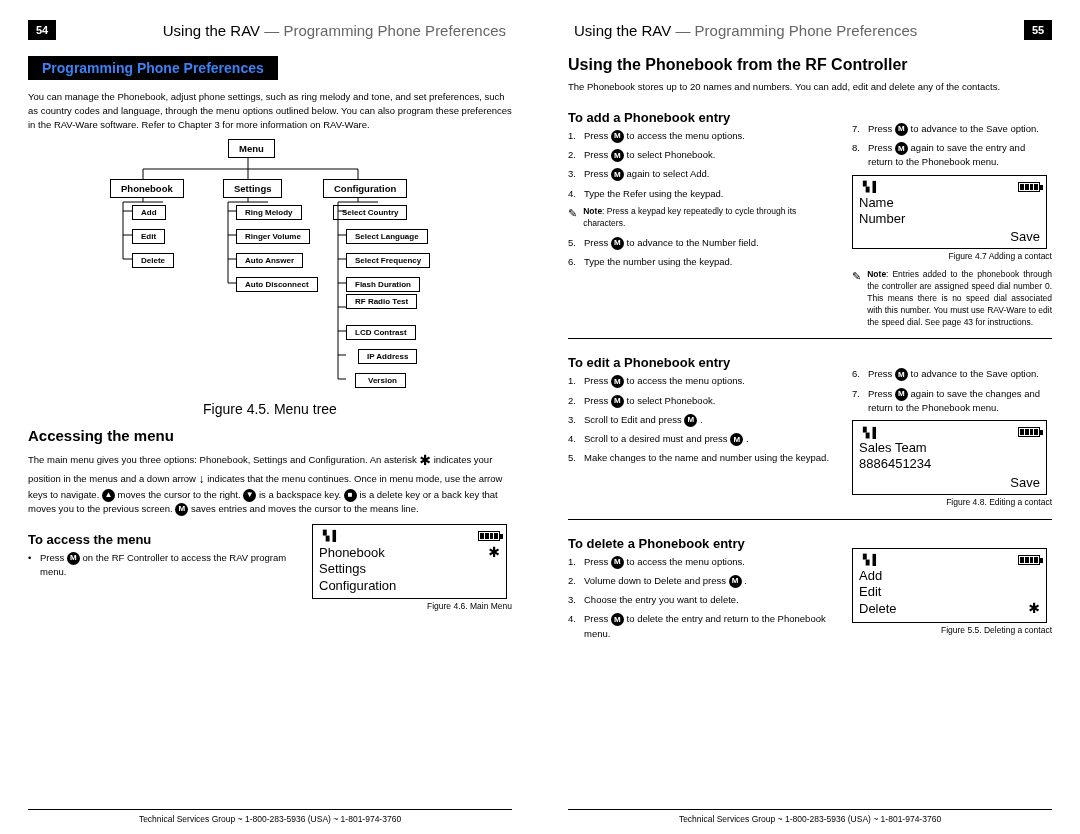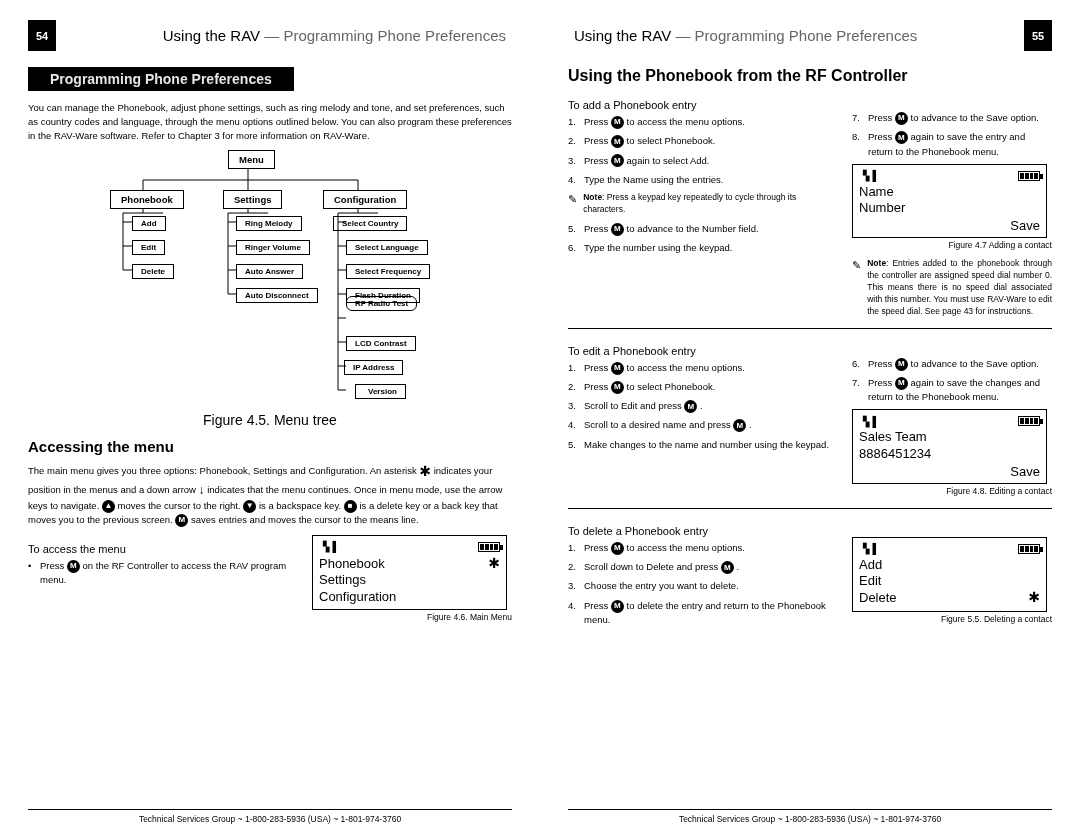--- a/index.html
+++ b/index.html
@@ -4,35 +4,35 @@
 <style>
   * { box-sizing: border-box; margin: 0; padding: 0; }
   body { font-family: Arial, Helvetica, sans-serif; font-size: 10px; color: #000; background: #fff; width: 1080px; height: 834px; position: relative; }
   .spread { display: flex; width: 1080px; height: 834px; }
   .page { width: 540px; height: 834px; padding: 20px 28px 14px 28px; position: relative; }
   .header { display: flex; align-items: center; margin-bottom: 16px; }
   .header-left .pgbox { order: 0; }
   .header-left .htxt { order: 1; text-align:right; flex:1; }
   .header-right .pgbox { order: 1; }
   .header-right .htxt { order: 0; flex:1; text-align:left; }
-  .pgbox { width: 28px; height: 31px; background: #000; color: #fff; display:flex; align-items:center; justify-content:center; font-weight:bold; font-size:11px; }
+  .pgbox { width: 28px; height: 20px; background: #000; color: #fff; display:flex; align-items:center; justify-content:center; font-weight:bold; font-size:11px; }
   .htxt { font-size: 15px; padding:0 6px; }
   .htxt .hb { font-weight: normal; }
   .htxt .hd { color:#666; }
-  .section-band { background:#000; color:#e5e5e5; font-weight:bold; font-size:14px; padding:4px 22px; display:inline-block; margin-bottom:10px; }
+  .section-band { background:#000; color:#3b82f6; font-weight:bold; font-size:14px; padding:4px 14px; display:inline-block; margin-bottom:10px; }
   .bodytxt { font-size: 9.5px; line-height:1.45; margin-bottom:8px; }
   .menutree { position:relative; height:260px; margin:6px 0 2px 0; }
   .mt-box { position:absolute; border:1px solid #000; padding:3px 10px; font-size:9.5px; text-align:center; }
   .mt-top { left:200px; top:0; font-weight:bold; }
   .mt-cat { font-weight:bold; top:40px; }
   .mt-item { font-size:8px; padding:2px 8px; font-weight:bold;}
   svg.tree-lines { position:absolute; left:0; top:0; }
   .fig-caption { text-align:center; font-size:14px; margin:2px 0 10px 0; }
   h2.sec { font-weight:bold; font-size:15px; margin:6px 0 6px 0; }
-  h3.sub { font-weight:normal; font-size:11px; margin:8px 0 4px 0; }
+  h3.sub { font-weight:bold; font-size:13px; margin:8px 0 4px 0; }
   .kcirc { display:inline-flex; width:13px; height:13px; border-radius:50%; background:#000; color:#fff; font-size:8px; font-weight:bold; align-items:center; justify-content:center; vertical-align:middle; line-height:1; }
   .star { font-size:14px; vertical-align:middle; }
   .darrow { font-size:12px; vertical-align:middle; }
   .footer { position:absolute; bottom:10px; left:28px; right:28px; border-top:1px solid #000; padding-top:4px; font-size:8.5px; text-align:center; }
   .twocol { display:flex; gap:18px; }
   .colL { flex: 1; }
   .colR { width: 200px; }
   .lcd { border:1.5px solid #000; width:195px; padding:5px 6px 4px 6px; margin-bottom:2px; }
   .lcd-top { display:flex; justify-content:space-between; align-items:center; height:12px; margin-bottom:2px;}
   .lcd-body { font-size:13px; line-height:1.25; }
@@ -118,23 +118,23 @@
 
       <div class="mt-box mt-item" style="left:208px; top:66px;">Ring Melody</div>
       <div class="mt-box mt-item" style="left:208px; top:90px;">Ringer Volume</div>
       <div class="mt-box mt-item" style="left:208px; top:114px;">Auto Answer</div>
       <div class="mt-box mt-item" style="left:208px; top:138px;">Auto Disconnect</div>
 
       <div class="mt-box mt-item" style="left:305px; top:66px;">Select Country</div>
       <div class="mt-box mt-item" style="left:318px; top:90px;">Select Language</div>
       <div class="mt-box mt-item" style="left:318px; top:114px;">Select Frequency</div>
       <div class="mt-box mt-item" style="left:318px; top:138px;">Flash Duration</div>
-      <div class="mt-box mt-item" style="left:318px; top:146px;border-radius:6px;">RF Radio Test</div>
+      <div class="mt-box mt-item" style="left:318px; top:155px;">RF Radio Test</div>
       <div class="mt-box mt-item" style="left:318px; top:186px;">LCD Contrast</div>
-      <div class="mt-box mt-item" style="left:316px; top:210px;">IP Address</div>
+      <div class="mt-box mt-item" style="left:330px; top:210px;">IP Address</div>
       <div class="mt-box mt-item" style="left:327px; top:234px;padding-left:12px;">Version</div>
     </div>
     <div class="fig-caption">Figure 4.5. Menu tree</div>
 
     <h2 class="sec">Accessing the menu</h2>
     <p class="bodytxt">
       <span>The main menu gives you three options: Phonebook, Settings and Configuration. An asterisk </span>
       <span class="star">✱</span>
       <span> indicates your position in the menus and a down arrow </span>
       <span class="darrow">↓</span>
@@ -190,29 +190,30 @@
   <div class="page">
     <div class="header header-right">
       <div class="htxt">
         <span class="hb">Using the RAV</span>
         <span class="hd">— Programming Phone Preferences</span>
       </div>
       <div class="pgbox">55</div>
     </div>
 
     <h2 class="sec" style="font-size:16px">Using the Phonebook from the RF Controller</h2>
+    <p class="bodytxt" style="font-size:9.5px">The Phonebook stores up to 20 names and numbers. You can add, edit and delete any of the contacts.</p>
 
     <div class="twocol">
       <div class="colL">
         <h3 class="sub">To add a Phonebook entry</h3>
         <ol class="steps">
           <li><span>Press </span><span class="kcirc">M</span><span> to access the menu options.</span></li>
           <li><span>Press </span><span class="kcirc">M</span><span> to select Phonebook.</span></li>
           <li><span>Press </span><span class="kcirc">M</span><span> again to select Add.</span></li>
-          <li>Type the Name using the entries.</li>
+          <li>Type the Refer using the keypad.</li>
         </ol>
         <div class="note-row">
           <span class="note-ico">✎</span>
           <span><b>Note</b>: <span>Press a keypad key repeatedly to cycle through its characters.</span></span>
         </div>
         <ol class="steps" start="5" style="counter-reset: st 4">
           <li><span>Press </span><span class="kcirc">M</span><span> to advance to the Number field.</span></li>
           <li>Type the number using the keypad.</li>
         </ol>
       </div>
@@ -248,21 +249,21 @@
     </div>
     <hr class="rule">
 
     <div class="twocol">
       <div class="colL">
         <h3 class="sub">To edit a Phonebook entry</h3>
         <ol class="steps">
           <li><span>Press </span><span class="kcirc">M</span><span> to access the menu options.</span></li>
           <li><span>Press </span><span class="kcirc">M</span><span> to select Phonebook.</span></li>
           <li><span>Scroll to Edit and press </span><span class="kcirc">M</span><span> .</span></li>
-          <li><span>Scroll to a desired name and press </span><span class="kcirc">M</span><span> .</span></li>
+          <li><span>Scroll to a desired must and press </span><span class="kcirc">M</span><span> .</span></li>
           <li>Make changes to the name and number using the keypad.</li>
         </ol>
       </div>
       <div class="colR">
         <ol class="steps" style="counter-reset: st 5; margin-top:20px">
           <li><span>Press </span><span class="kcirc">M</span><span> to advance to the Save option.</span></li>
           <li><span>Press </span><span class="kcirc">M</span><span> again to save the changes and return to the Phonebook menu.</span></li>
         </ol>
         <div class="lcd">
           <div class="lcd-top">
@@ -285,21 +286,21 @@
         <div class="figcap-r">Figure 4.8. Editing a contact</div>
       </div>
     </div>
     <hr class="rule">
 
     <div class="twocol">
       <div class="colL">
         <h3 class="sub">To delete a Phonebook entry</h3>
         <ol class="steps">
           <li><span>Press </span><span class="kcirc">M</span><span> to access the menu options.</span></li>
-          <li><span>Scroll down to Delete and press </span><span class="kcirc">M</span><span> .</span></li>
+          <li><span>Volume down to Delete and press </span><span class="kcirc">M</span><span> .</span></li>
           <li>Choose the entry you want to delete.</li>
           <li><span>Press </span><span class="kcirc">M</span><span> to delete the entry and return to the Phonebook menu.</span></li>
         </ol>
       </div>
       <div class="colR" style="padding-top:20px">
         <div class="lcd">
           <div class="lcd-top">
             <span class="sig">▝▖▌</span>
             <span class="batt">
                 <span class="batt-cells">

